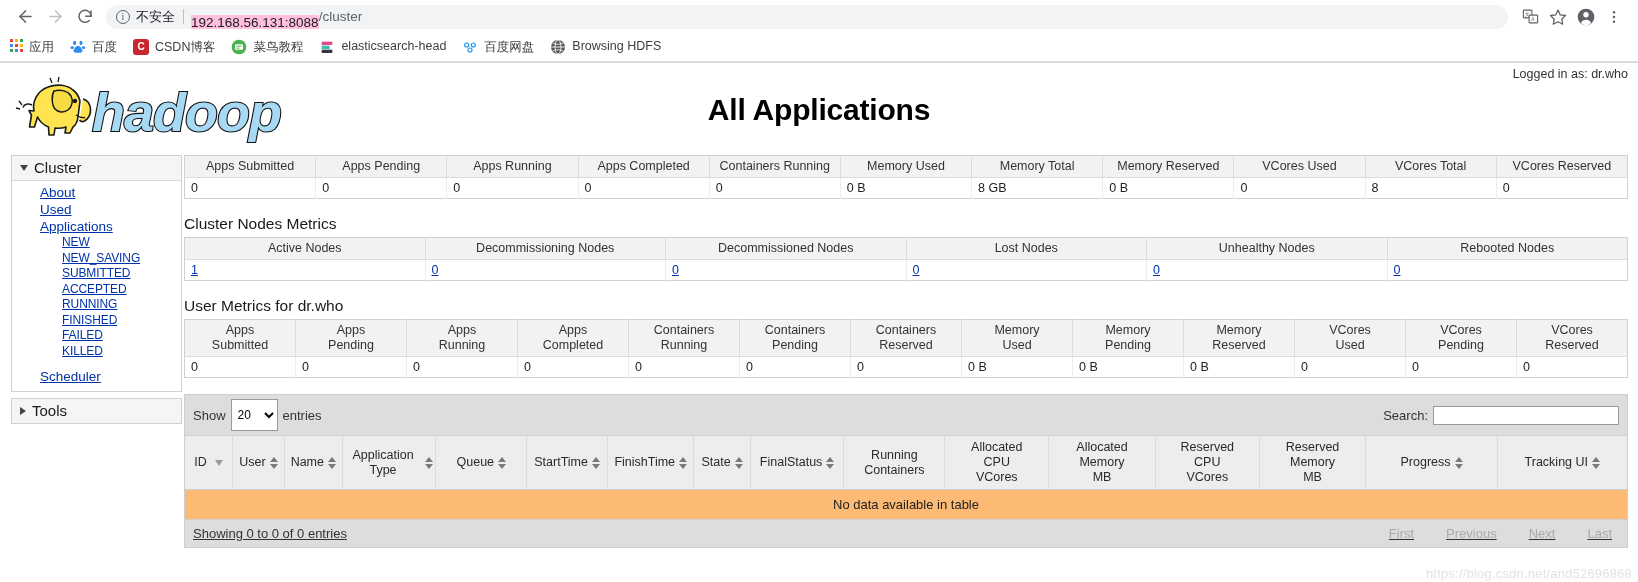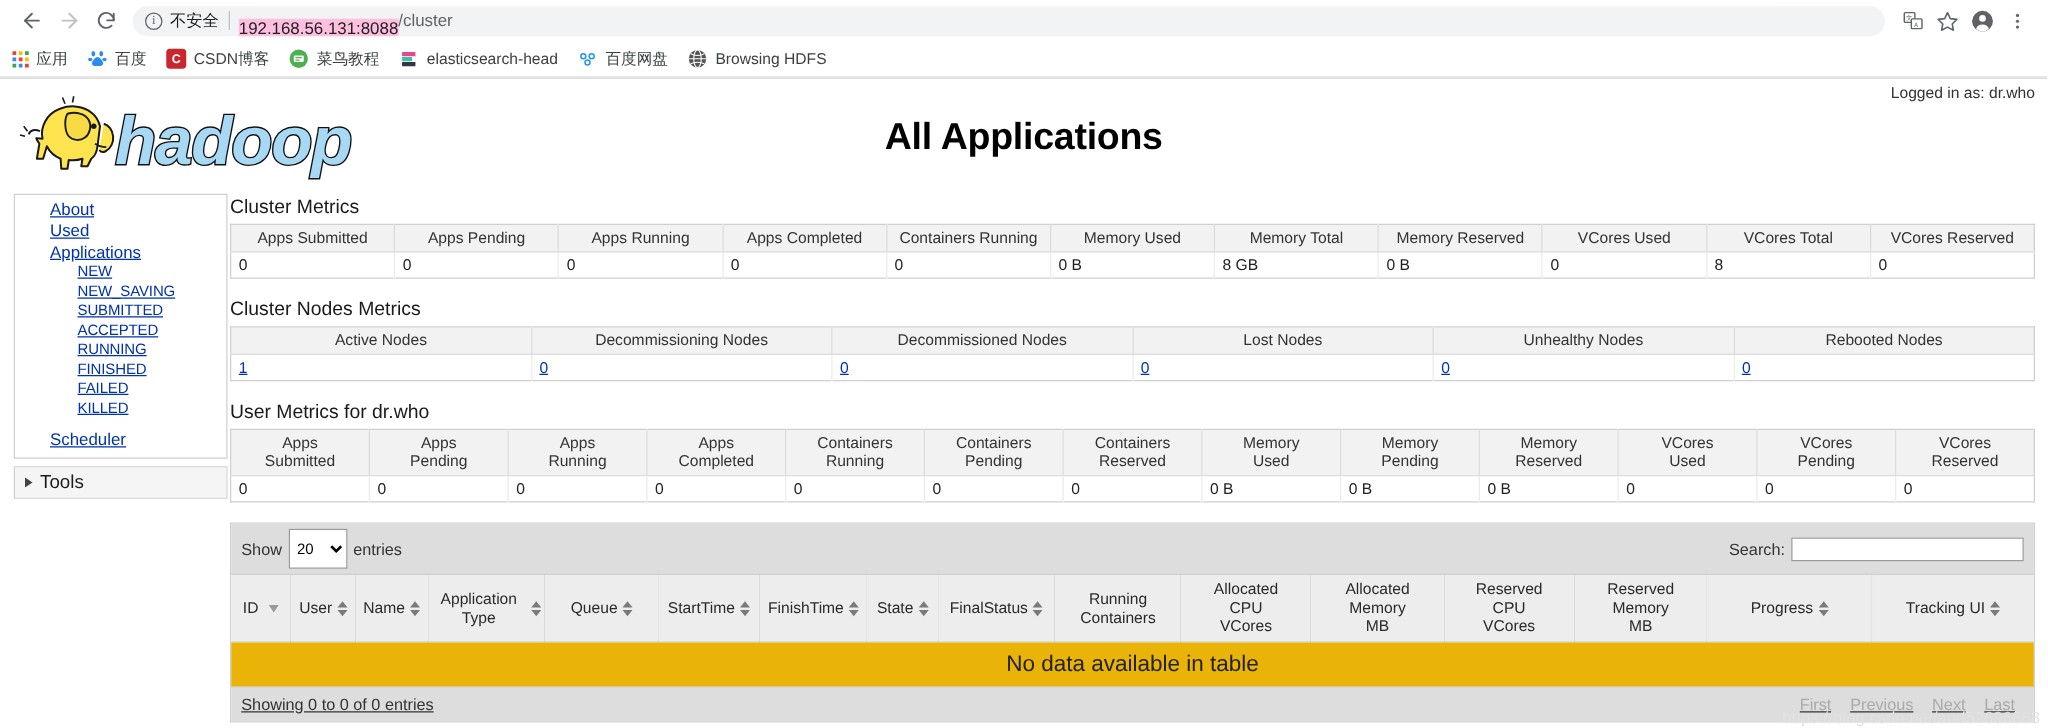--- a/index.html
+++ b/index.html
@@ -64,21 +64,21 @@
 
   
   .bookmarks-bar {
     width: 1638px; height: 29px;
     background: #fff;
     display: flex; align-items: center;
     padding: 0 10px;
     border-bottom: 1px solid #e0e0e0;
   }
   .bm-item {
-    display: flex; align-items: center;
+    display: flex; align-items: flex-start;
     font-size: 12.5px; color: #3c4043;
     margin-right: 16px;
     white-space: nowrap;
   }
   .bm-item .bm-ico { margin-right: 6px; display: flex; align-items: center; }
   .apps-grid { display: grid; grid-template-columns: repeat(3, 3px); gap: 2px; }
   .apps-grid i { width: 3px; height: 3px; display:block; }
   .fav {
     width: 16px; height: 16px; border-radius: 3px;
     display: flex; align-items: center; justify-content: center;
@@ -262,33 +262,33 @@
   .sort-both i.dn { border-top: 5px solid #7a7a7a; }
   .sort-desc {
     width: 0; height: 0; display: inline-block;
     border-left: 4px solid transparent;
     border-right: 4px solid transparent;
     border-top: 6px solid #9a9a9a;
     margin-left: 4px;
   }
   .dt-empty {
     text-align: center;
-    font-size: 18px;
+    font-size: 13px;
     color: #222;
     padding: 7px 0;
-    background: #eab308;
+    background: #fdba74;
     border-bottom: 1px solid #cfcfcf;
   }
   .dt-bottom {
     background: #dddddd;
     display: flex; align-items: center; justify-content: space-between;
     padding: 5px 8px;
     font-size: 13px; color: #333; text-decoration: underline;
   }
-  .dt-paging { display: flex; align-items: center; gap: 1px; }
+  .dt-paging { display: flex; align-items: center; gap: 18px; }
   .pg-btn {
     font-size: 13px; color: #aaaaaa;
     padding: 1px 7px;
   }
   .watermark {
     position: absolute;
     right: 6px; bottom: 1px;
     font-size: 13px;
     color: #e2e2e2;
     letter-spacing: 0.2px;
@@ -464,20 +464,24 @@
         <text x="88" y="60" font-family="Liberation Sans, sans-serif" font-size="54" font-weight="bold" font-style="italic" fill="#a7d9f5" stroke="#111" stroke-width="2.2" paint-order="stroke" letter-spacing="-1">hadoop</text>
       </svg>
     </div>
     <div class="page-title">All Applications</div>
   </div>
 
   <div class="content-row">
 
     <div class="sidebar">
       <div class="panel">
+        <div class="panel-head">
+          <span class="tri"></span>
+          <span>Cluster</span>
+        </div>
         <div class="panel-body">
           <a class="nav-link">About</a>
           <a class="nav-link">Used</a>
           <a class="nav-link">Applications</a>
           <a class="nav-link sub">NEW</a>
           <a class="nav-link sub">NEW_SAVING</a>
           <a class="nav-link sub">SUBMITTED</a>
           <a class="nav-link sub">ACCEPTED</a>
           <a class="nav-link sub">RUNNING</a>
           <a class="nav-link sub">FINISHED</a>
@@ -490,21 +494,20 @@
       <div class="panel">
         <div class="panel-head collapsed">
           <span class="tri right"></span>
           <span>Tools</span>
         </div>
       </div>
     </div>
 
     <div class="main">
 
-      <div class="section-title">Cluster Metrics</div>
       <table class="metrics">
         <thead>
           <tr>
             <th>Apps Submitted</th>
             <th>Apps Pending</th>
             <th>Apps Running</th>
             <th>Apps Completed</th>
             <th>Containers Running</th>
             <th>Memory Used</th>
             <th>Memory Total</th>

